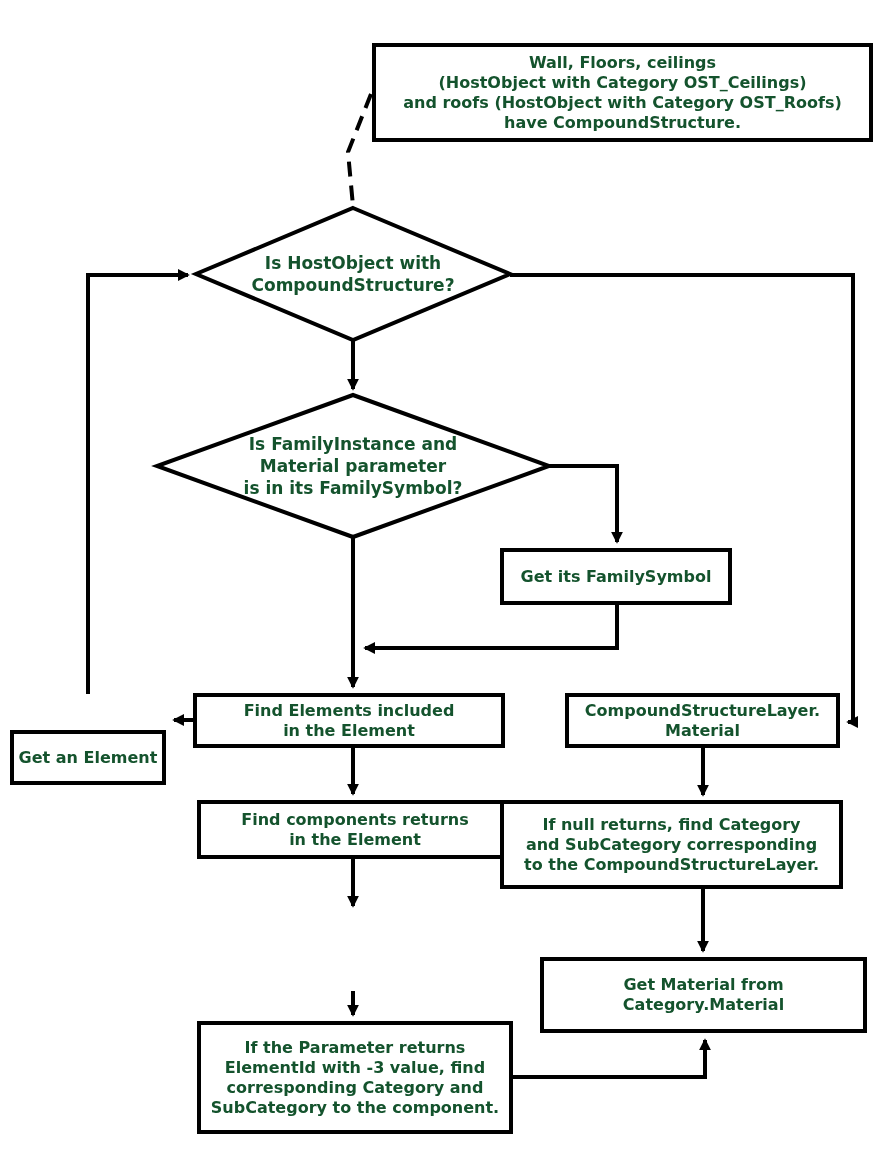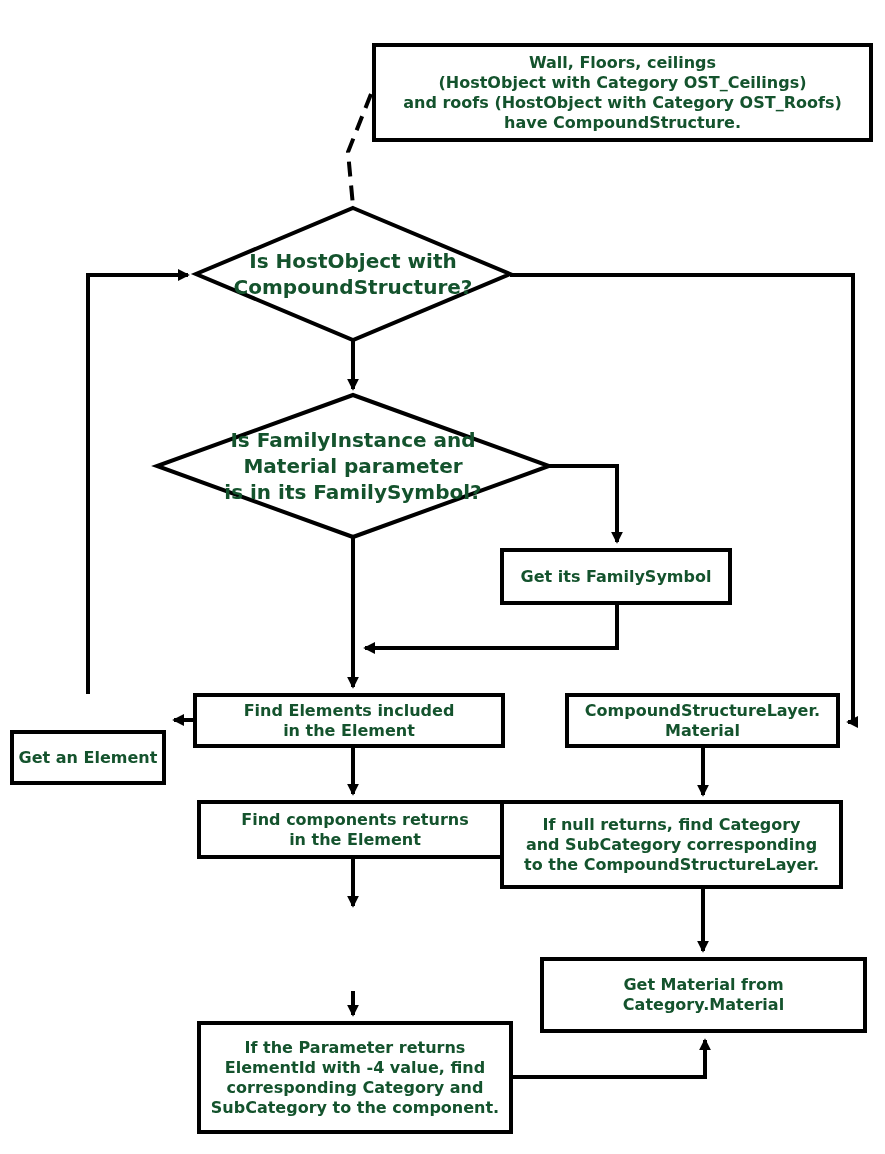--- a/index.html
+++ b/index.html
@@ -35,21 +35,21 @@
     font-weight: 700;
     font-size: 16px;
     line-height: 1.25;
     white-space: pre-line;
   }
   .dtext {
     position: absolute;
     transform: translate(-50%, -50%);
     text-align: center;
     font-weight: 700;
-    font-size: 20px;
+    font-size: 17px;
     line-height: 1.3;
     white-space: pre-line;
   }
 </style>
 </head>
 <body>
 
 <div class="canvas">
 
   <svg class="connector-layer" width="885" height="1154" viewBox="0 0 885 1154" fill="none" stroke="#000000" stroke-width="4">
@@ -134,18 +134,18 @@
   </div>
 
 
   <div class="box" style="left:540px; top:957px; width:327px; height:76px;">
     <span>Get Material from
 Category.Material</span>
   </div>
 
   <div class="box" style="left:197px; top:1021px; width:316px; height:113px;">
     <span>If the Parameter returns
-ElementId with -4 value, find
+ElementId with -3 value, find
 corresponding Category and
 SubCategory to the component.</span>
   </div>
 
 </div>
 
 </body></html>

